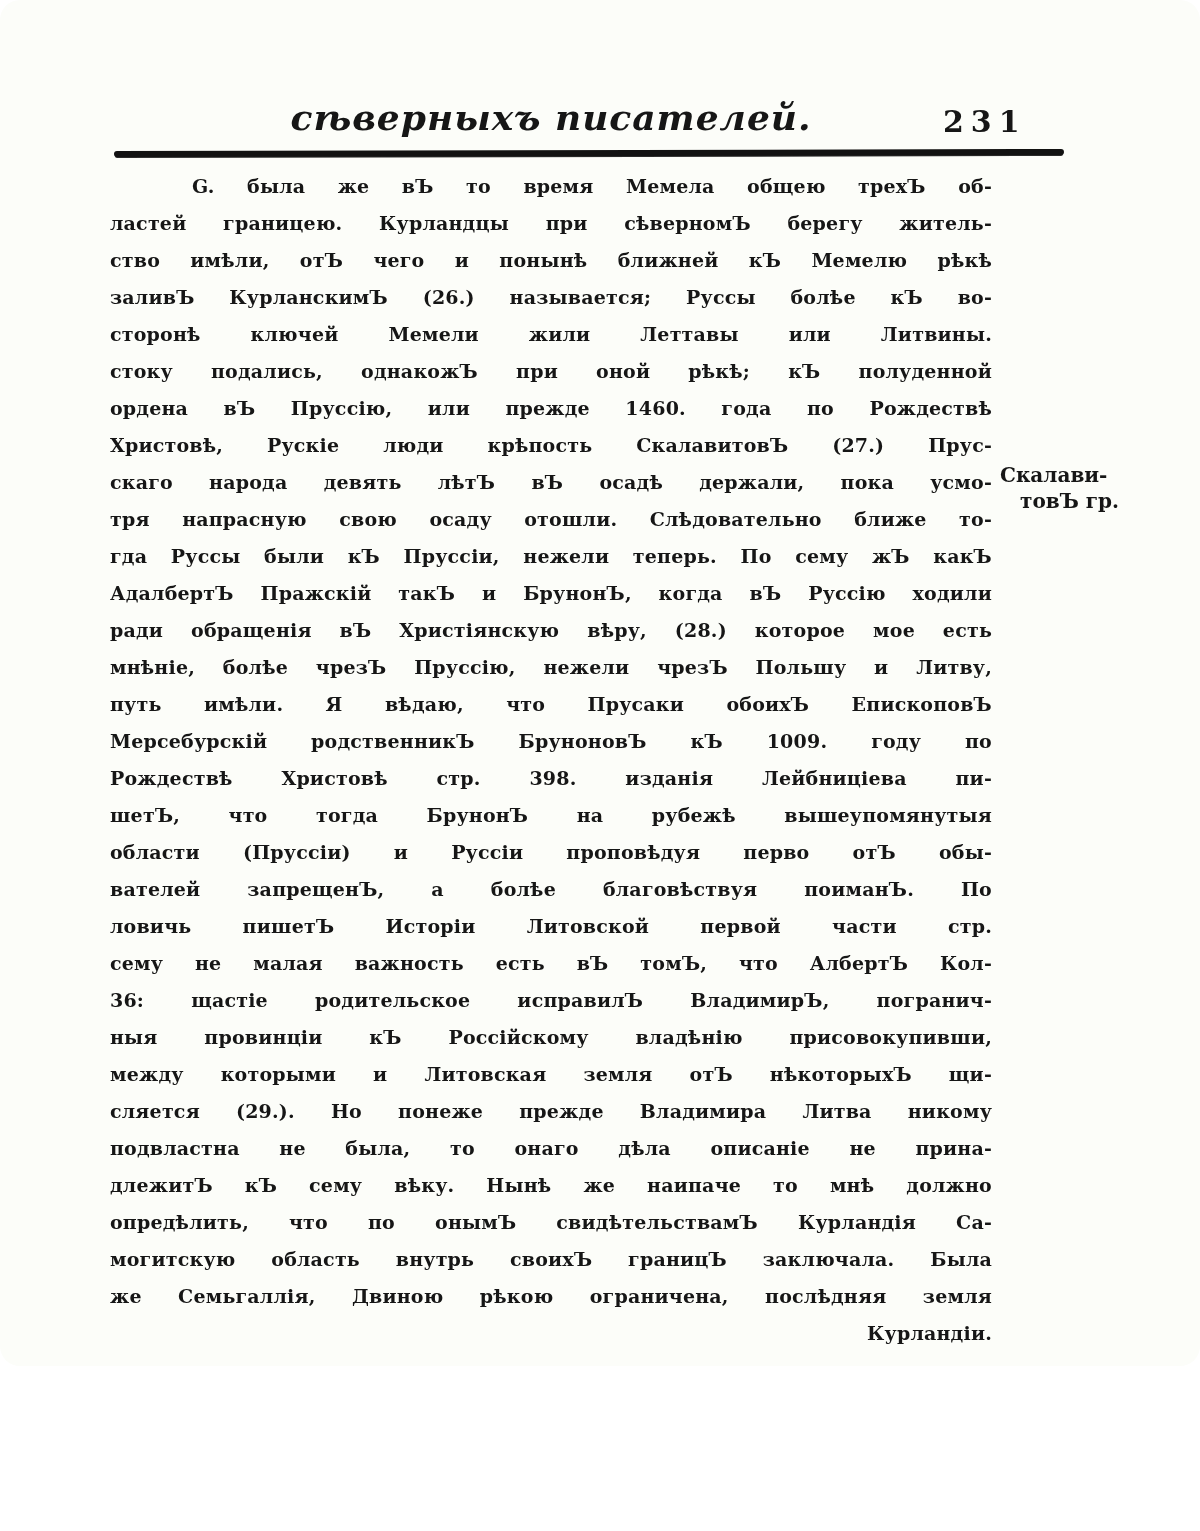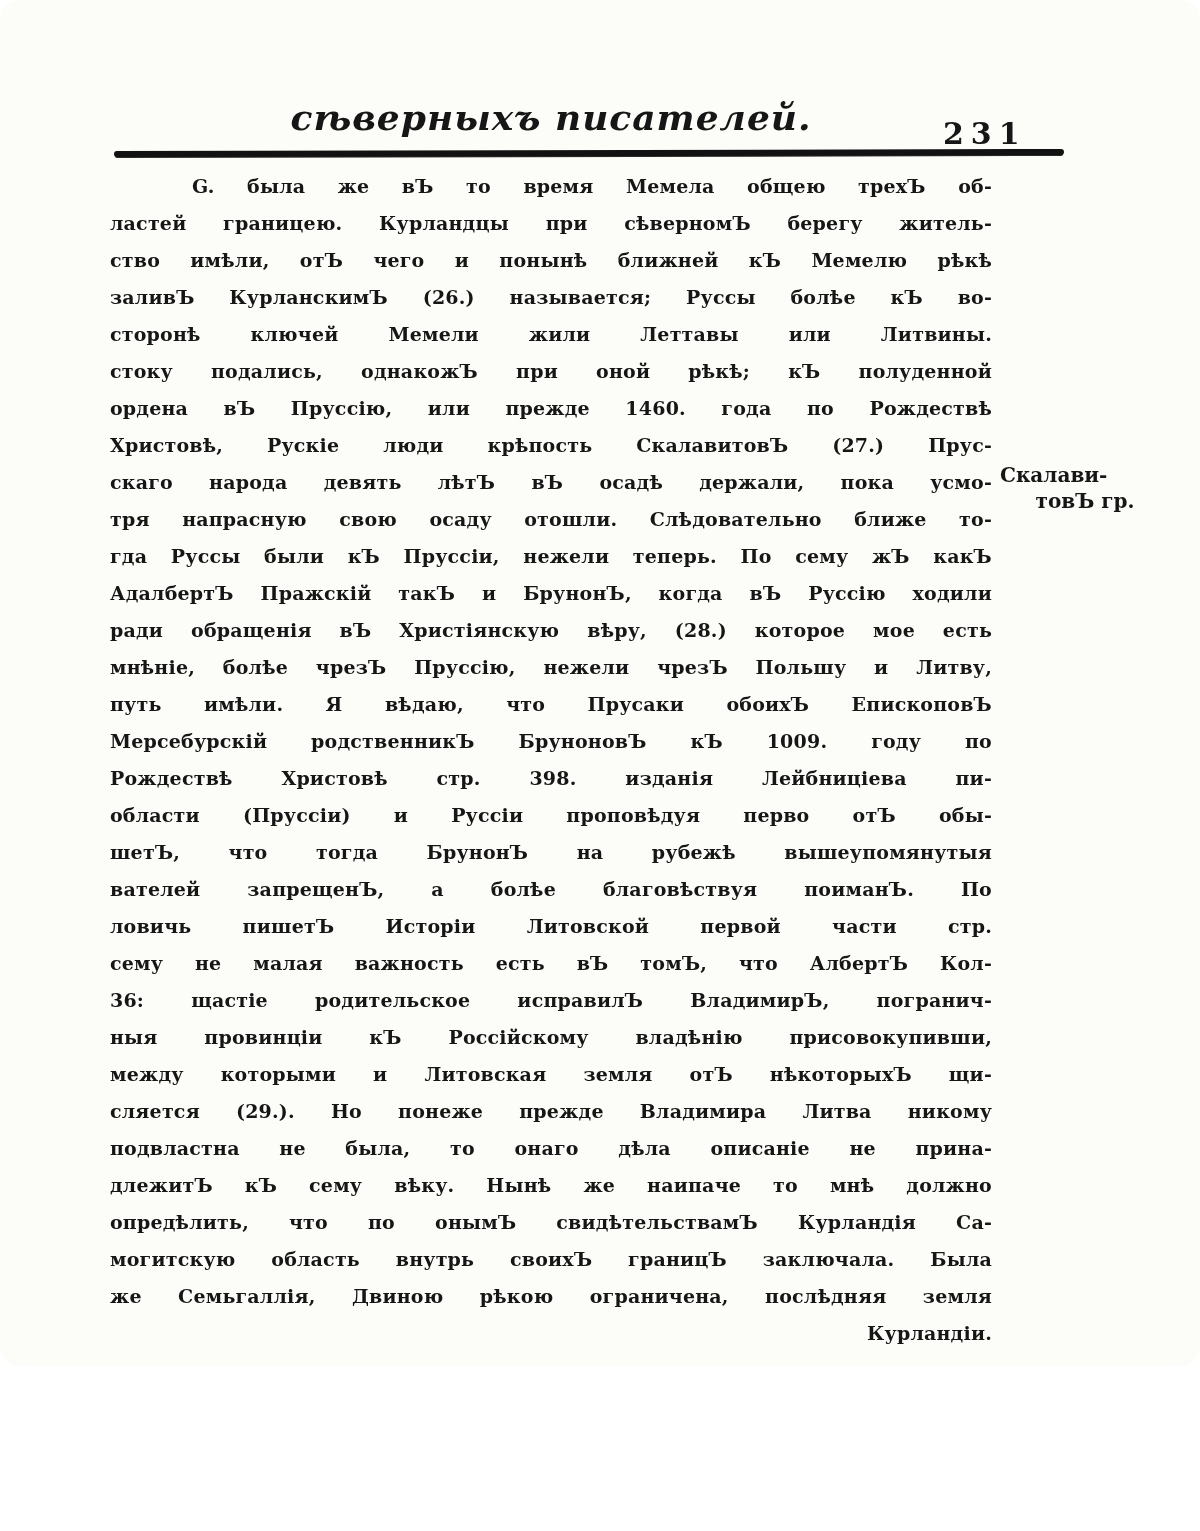--- a/index.html
+++ b/index.html
@@ -21,21 +21,21 @@
   .running-title {
     text-align: center;
     font-style: italic;
     font-weight: bold;
     font-size: 36px;
     letter-spacing: 1px;
     white-space: nowrap;
   }
   .page-number {
     position: absolute;
-    left: 833px; top: 20px;
+    left: 833px; top: 8px;
     font-size: 30px;
     font-weight: bold;
     letter-spacing: 7px;
     white-space: nowrap;
   }
   .rule {
     position: absolute;
     left: 114px; top: 150px;
     width: 950px; height: 6px;
     background: #121212;
@@ -62,21 +62,21 @@
   .line.right { text-align-last: right; }
   .margin-note {
     position: absolute;
     left: 1000px; top: 462px;
     width: 150px;
     font-size: 20px;
     font-weight: bold;
     line-height: 26px;
     white-space: nowrap;
   }
-  .margin-note .mn2 { padding-left: 20px; text-align: center; }
+  .margin-note .mn2 { padding-left: 20px; }
   .watermark {
     position: absolute;
     right: 122px; top: 1461px;
     font-family: "DejaVu Sans", "Liberation Sans", sans-serif;
     font-size: 24px;
     font-weight: normal;
     color: #8F9191;
     white-space: nowrap;
   }
 </style>
@@ -103,22 +103,22 @@
       <div class="line">Христовѣ, Рускіе люди крѣпость СкалавитовЪ (27.) Прус-</div>
       <div class="line">скаго народа девять лѣтЪ вЪ осадѣ держали, пока усмо-</div>
       <div class="line">тря напрасную свою осаду отошли. Слѣдовательно ближе то-</div>
       <div class="line">гда Руссы были кЪ Пруссіи, нежели теперь. По сему жЪ какЪ</div>
       <div class="line">АдалбертЪ Пражскій такЪ и БрунонЪ, когда вЪ Руссію ходили</div>
       <div class="line">ради обращенія вЪ Христіянскую вѣру, (28.) которое мое есть</div>
       <div class="line">мнѣніе, болѣе чрезЪ Пруссію, нежели чрезЪ Польшу и Литву,</div>
       <div class="line">путь имѣли.  Я вѣдаю, что Прусаки обоихЪ ЕпископовЪ</div>
       <div class="line">Мерсебурскій родственникЪ БруноновЪ кЪ 1009. году по</div>
       <div class="line">Рождествѣ Христовѣ стр. 398. изданія Лейбниціева пи-</div>
+      <div class="line">шетЪ, что тогда БрунонЪ на рубежѣ вышеупомянутыя</div>
       <div class="line">области (Пруссіи) и Руссіи проповѣдуя перво отЪ обы-</div>
-      <div class="line">шетЪ, что тогда БрунонЪ на рубежѣ вышеупомянутыя</div>
       <div class="line">вателей запрещенЪ, а болѣе благовѣствуя поиманЪ.  По</div>
       <div class="line">ловичь пишетЪ Исторіи Литовской первой части стр.</div>
       <div class="line">сему не малая важность есть вЪ томЪ, что АлбертЪ Кол-</div>
       <div class="line">36: щастіе родительское исправилЪ ВладимирЪ, погранич-</div>
       <div class="line">ныя провинціи кЪ Россійскому владѣнію присовокупивши,</div>
       <div class="line">между которыми и Литовская земля отЪ нѣкоторыхЪ щи-</div>
       <div class="line">сляется (29.).  Но понеже прежде Владимира Литва никому</div>
       <div class="line">подвластна не была, то онаго дѣла описаніе не прина-</div>
       <div class="line">длежитЪ кЪ сему вѣку.  Нынѣ же наипаче то мнѣ должно</div>
       <div class="line">опредѣлить, что по онымЪ свидѣтельствамЪ Курландія Са-</div>

